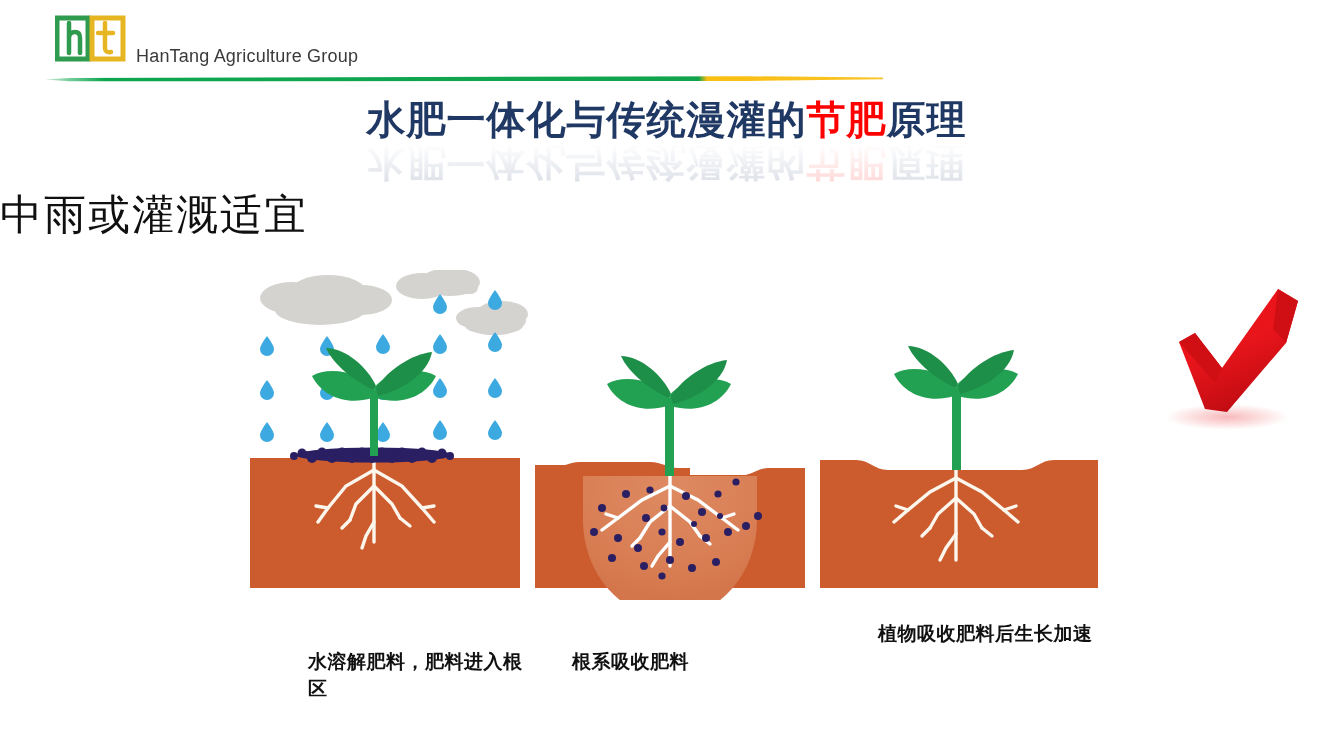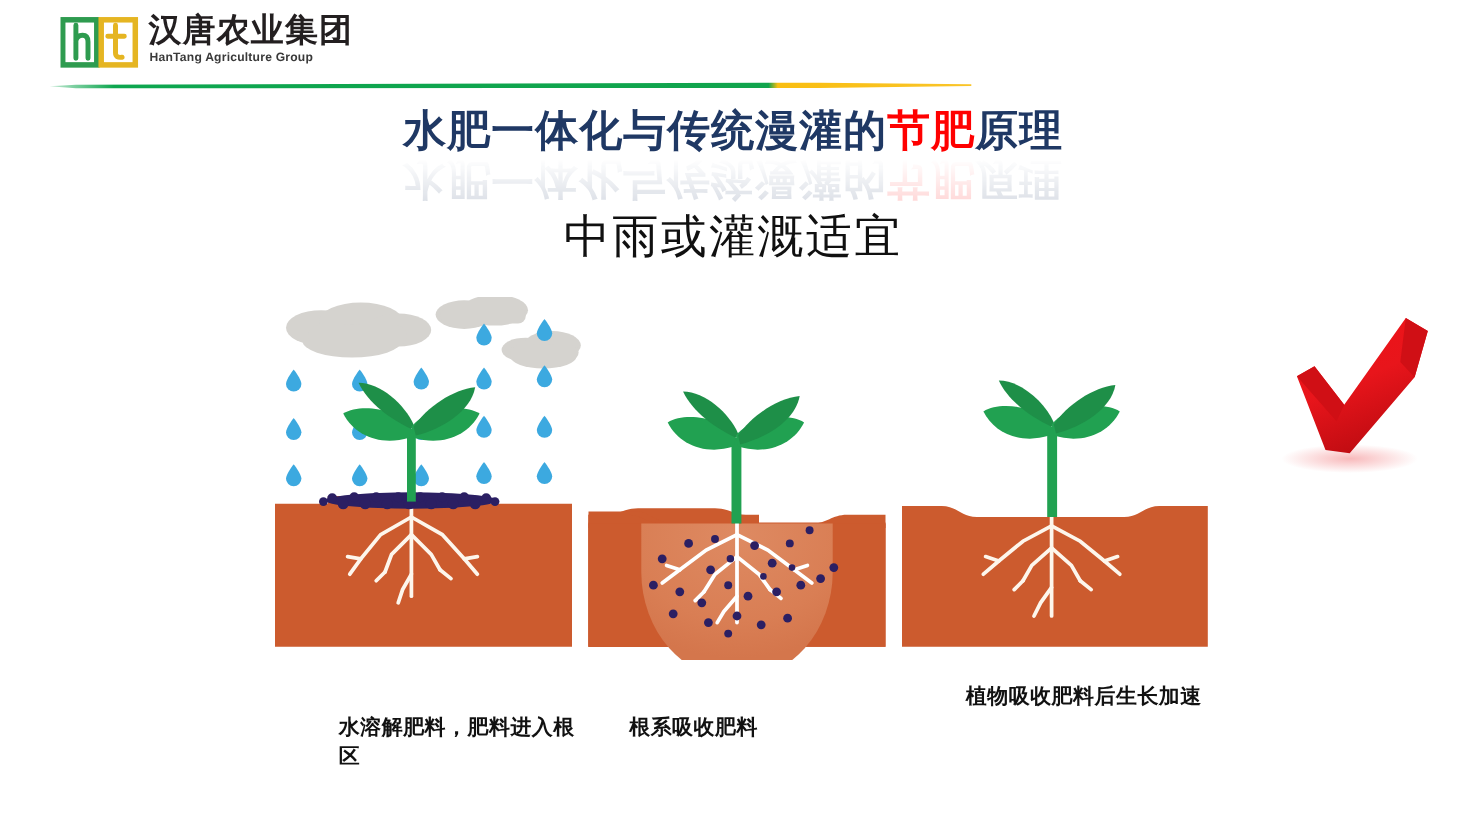--- a/index.html
+++ b/index.html
@@ -40,22 +40,22 @@
     color: #231f20;
     letter-spacing: 1px;
     line-height: 32px;
     white-space: nowrap;
   }
   #logo-text-en {
     position: absolute;
     left: 81px;
     top: 34px;
     font-family: "Liberation Sans", "DejaVu Sans", sans-serif;
-    font-size: 11px;
-    font-weight: 700;
+    font-size: 18px;
+    font-weight: 400;
     color: #3a3a3a;
     letter-spacing: 0.2px;
     white-space: nowrap;
   }
 
   #header-rule {
     position: absolute;
     left: 45px;
     top: 68px;
     width: 840px;
@@ -99,21 +99,20 @@
             mask-image: linear-gradient(to top, rgba(0,0,0,0) 10%, rgba(0,0,0,0.85) 100%);
     pointer-events: none;
   }
   #slide-title-reflection .accent { color: #ff0000; }
 
   #slide-subtitle {
     position: absolute;
     left: 0;
     top: 187px;
     width: 1333px;
-    text-align: center;
     font-family: "Liberation Serif", "DejaVu Serif", serif;
     font-size: 42px;
     font-weight: 400;
     color: #101010;
     letter-spacing: 2px;
     white-space: nowrap;
   }
 
   
   #diagram {
@@ -158,21 +157,20 @@
 
       <rect x="2" y="3" width="31" height="41" fill="none" stroke="#2E9B4F" stroke-width="5"></rect>
 
       <rect x="37" y="3" width="31" height="41" fill="none" stroke="#E5B522" stroke-width="5"></rect>
 
       <path d="M14 8 L14 38 M14 22 Q15 17 20 17 Q25 17 25 23 L25 38" fill="none" stroke="#2E9B4F" stroke-width="4.5" stroke-linecap="round"></path>
 
       <path d="M50 8 L50 33 Q50 38 56 37 M43 18 L58 18" fill="none" stroke="#E5B522" stroke-width="4.5" stroke-linecap="round"></path>
     </svg>
   </div>
-  <div id="logo-text-cn">汉唐农业集团</div>
   <div id="logo-text-en">HanTang Agriculture Group</div>
 </div>
 
 <div id="header-rule">
   <svg width="840" height="9" viewBox="0 0 840 9" xmlns="http://www.w3.org/2000/svg">
     <defs>
       <linearGradient id="ruleGrad" x1="0" y1="0" x2="1" y2="0">
         <stop offset="0%" stop-color="#0DA64F" stop-opacity="0.25"></stop>
         <stop offset="7%" stop-color="#0DA64F" stop-opacity="1"></stop>
         <stop offset="78%" stop-color="#11A44D"></stop>

